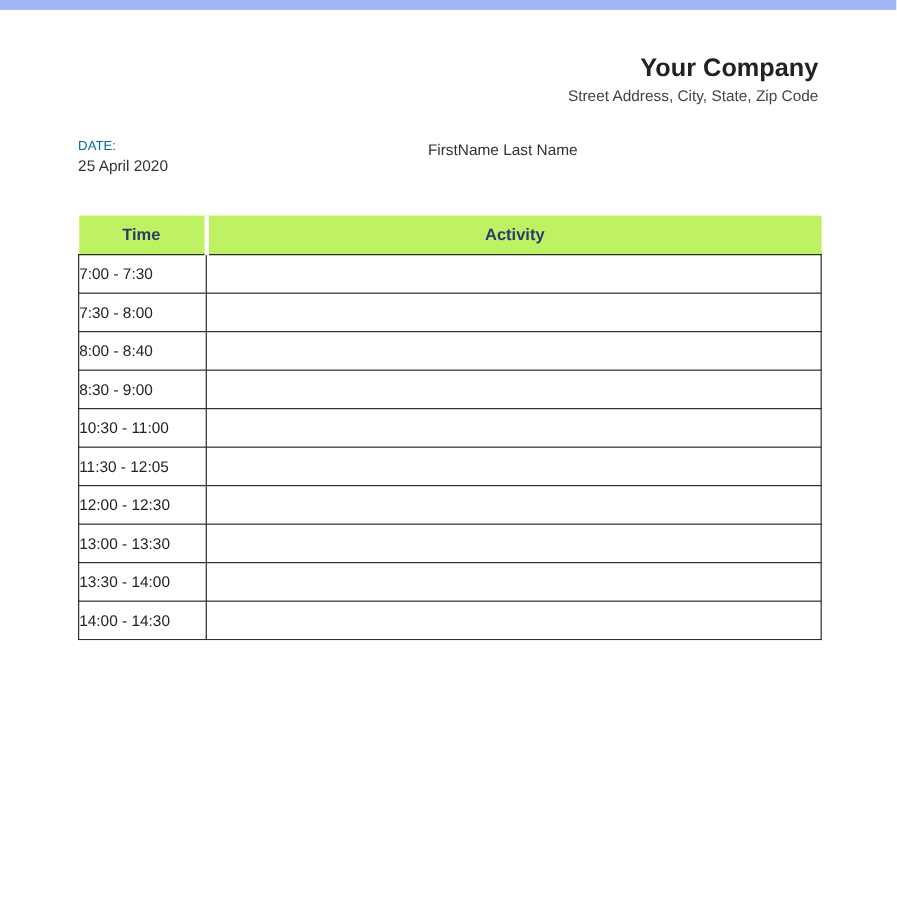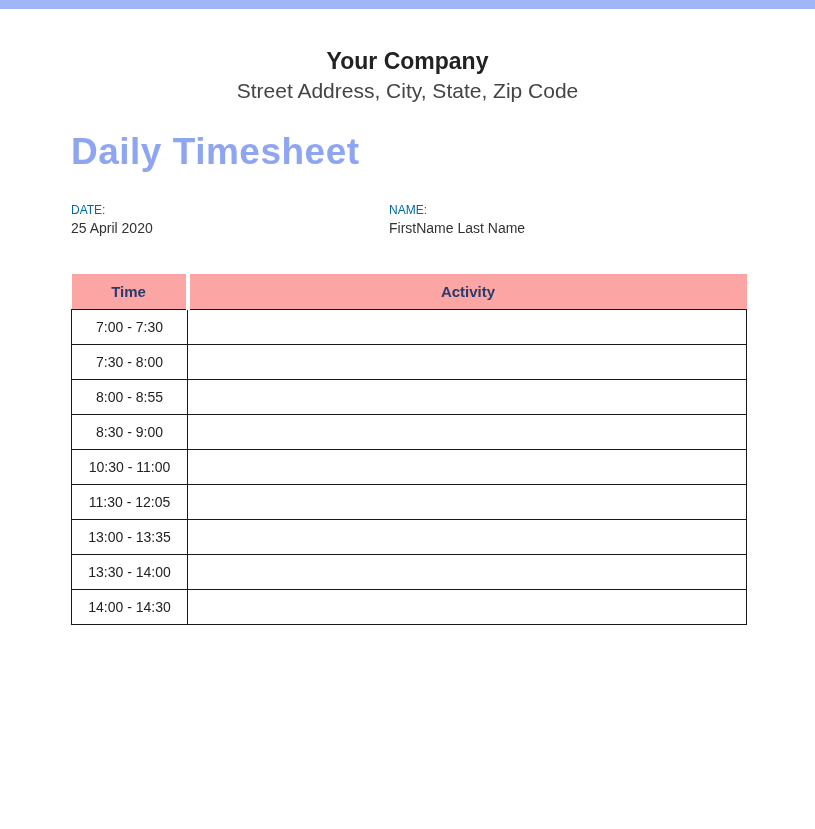--- a/index.html
+++ b/index.html
@@ -15,31 +15,31 @@
     }
     .top-bar {
       width: 100%;
       height: 9px;
       background: #a0b6f7;
     }
     .content {
       padding: 0 71px;
     }
     .header-company {
-      text-align: center;
+      text-align: right;
       margin-top: 38px;
     }
     .company-name {
       font-size: 23px;
       font-weight: 700;
       color: #222;
       line-height: 1.3;
     }
     .company-address {
-      font-size: 21px;
+      font-size: 14px;
       font-weight: 400;
       color: #444;
       margin-top: 2px;
     }
     .title {
       font-size: 37px;
       font-weight: 700;
       color: #8ea5f1;
       margin-top: 28px;
       letter-spacing: 0.5px;
@@ -64,41 +64,41 @@
       color: #333;
       margin-top: 3px;
     }
     table {
       width: 676px;
       border-collapse: collapse;
       margin-top: 38px;
       table-layout: fixed;
     }
     th {
-      background: #fca5a5;
+      background: #bef264;
       color: #2a3a6a;
       font-weight: 700;
       font-size: 15px;
       height: 36px;
       text-align: center;
       vertical-align: middle;
     }
     th.time-col {
       width: 116px;
       border-right: 4px solid #fff;
     }
     th.activity-col {
       border-left: 4px solid #fff;
     }
     td {
       border: 1px solid #1a1a1a;
       height: 35px;
       font-size: 14px;
       color: #222;
-      text-align: center;
+      text-align: left;
       vertical-align: middle;
     }
     td.time-cell {
       width: 116px;
     }
     td.activity-cell {
       text-align: left;
       padding-left: 8px;
     }
     tbody tr:first-child td {
@@ -110,29 +110,27 @@
 
 <div class="top-bar"></div>
 
 <div class="content">
 
   <div class="header-company">
     <div class="company-name">Your Company</div>
     <div class="company-address">Street Address, City, State, Zip Code</div>
   </div>
 
-  <div class="title">Daily Timesheet</div>
 
   <div class="info-row">
     <div class="info-block date-block">
       <div class="info-label">DATE:</div>
       <div class="info-value">25 April 2020</div>
     </div>
     <div class="info-block">
-      <div class="info-label">NAME:</div>
       <div class="info-value">FirstName Last Name</div>
     </div>
   </div>
 
   <table>
     <thead>
       <tr>
         <th class="time-col">Time</th>
         <th class="activity-col">Activity</th>
       </tr>
@@ -140,37 +138,41 @@
     <tbody id="table-body">
     <tr>
           <td class="time-cell">7:00 - 7:30</td>
           <td class="activity-cell"></td>
         </tr>
         <tr>
           <td class="time-cell">7:30 - 8:00</td>
           <td class="activity-cell"></td>
         </tr>
         <tr>
-          <td class="time-cell">8:00 - 8:55</td>
+          <td class="time-cell">8:00 - 8:40</td>
           <td class="activity-cell"></td>
         </tr>
         <tr>
           <td class="time-cell">8:30 - 9:00</td>
           <td class="activity-cell"></td>
         </tr>
         <tr>
           <td class="time-cell">10:30 - 11:00</td>
           <td class="activity-cell"></td>
         </tr>
         <tr>
           <td class="time-cell">11:30 - 12:05</td>
           <td class="activity-cell"></td>
         </tr>
         <tr>
-          <td class="time-cell">13:00 - 13:35</td>
+          <td class="time-cell">12:00 - 12:30</td>
+          <td class="activity-cell"></td>
+        </tr>
+        <tr>
+          <td class="time-cell">13:00 - 13:30</td>
           <td class="activity-cell"></td>
         </tr>
         <tr>
           <td class="time-cell">13:30 - 14:00</td>
           <td class="activity-cell"></td>
         </tr>
         <tr>
           <td class="time-cell">14:00 - 14:30</td>
           <td class="activity-cell"></td>
         </tr>

